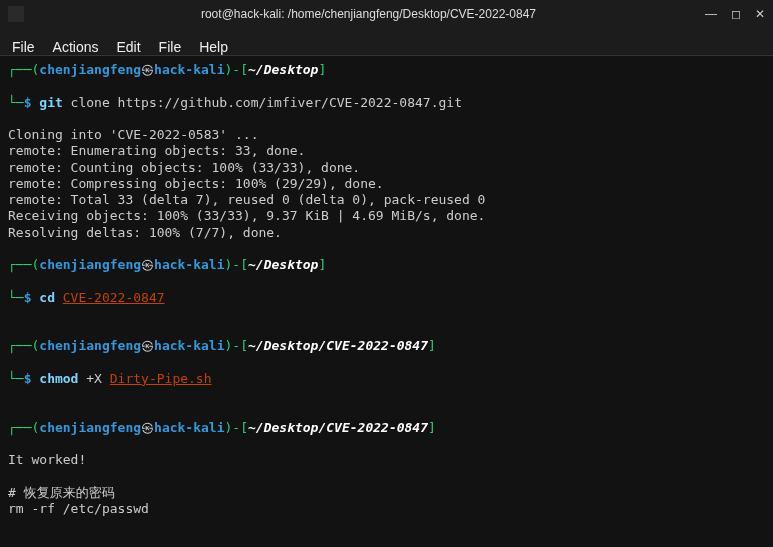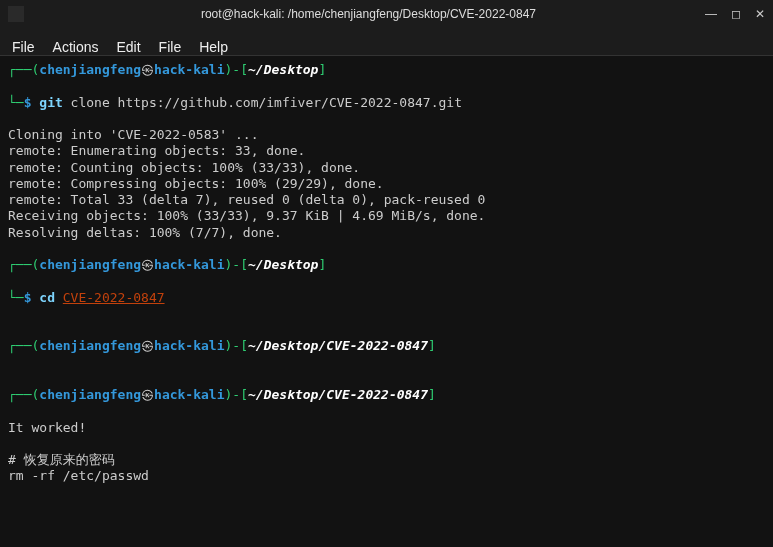--- a/index.html
+++ b/index.html
@@ -109,20 +109,21 @@
 <span>remote: Counting objects: 100% (33/33), done.</span>
 <span>remote: Compressing objects: 100% (29/29), done.</span>
 <span>remote: Total 33 (delta 7), reused 0 (delta 0), pack-reused 0</span>
 <span>Receiving objects: 100% (33/33), 9.37 KiB | 4.69 MiB/s, done.</span>
 <span>Resolving deltas: 100% (7/7), done.</span>
 <span></span>
 <span class="prompt-line"><span class="green">┌──</span><span class="green">(</span><span class="blue-bold">chenjiangfeng</span><span class="gray">㉿</span><span class="blue-bold">hack-kali</span><span class="green">)</span><span class="green">-</span><span class="green">[</span><span class="white-bold">~/Desktop</span><span class="green">]</span></span>
 <span class="prompt-line"><span class="green">└─</span><span class="blue-bold">$</span> <span class="green-bold">cd</span> <span class="white underline">CVE-2022-0847</span></span>
 <span></span>
 <span class="prompt-line"><span class="green">┌──</span><span class="green">(</span><span class="blue-bold">chenjiangfeng</span><span class="gray">㉿</span><span class="blue-bold">hack-kali</span><span class="green">)</span><span class="green">-</span><span class="green">[</span><span class="white-bold">~/Desktop/CVE-2022-0847</span><span class="green">]</span></span>
+<span class="prompt-line"><span class="green">└─</span><span class="blue-bold">$</span> <span class="green-bold">chmod</span><span class="gray"> +X </span><span class="white underline">Dirty-Pipe.sh</span></span>
 <span></span>
 <span class="prompt-line"><span class="green">┌──</span><span class="green">(</span><span class="blue-bold">chenjiangfeng</span><span class="gray">㉿</span><span class="blue-bold">hack-kali</span><span class="green">)</span><span class="green">-</span><span class="green">[</span><span class="white-bold">~/Desktop/CVE-2022-0847</span><span class="green">]</span></span>
 <span>It worked!</span>
 <span></span>
 <span># 恢复原来的密码</span>
 <span>rm -rf /etc/passwd</span>
 
 
 
 

